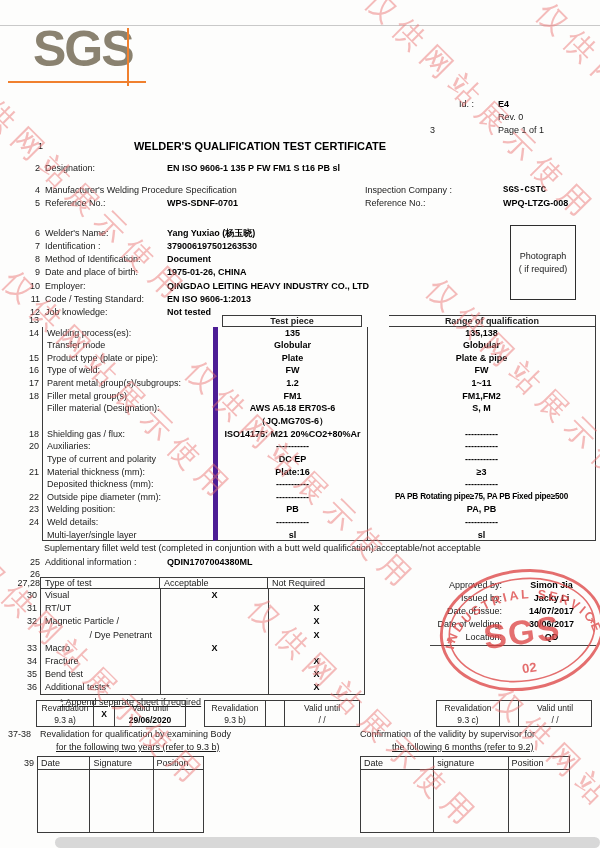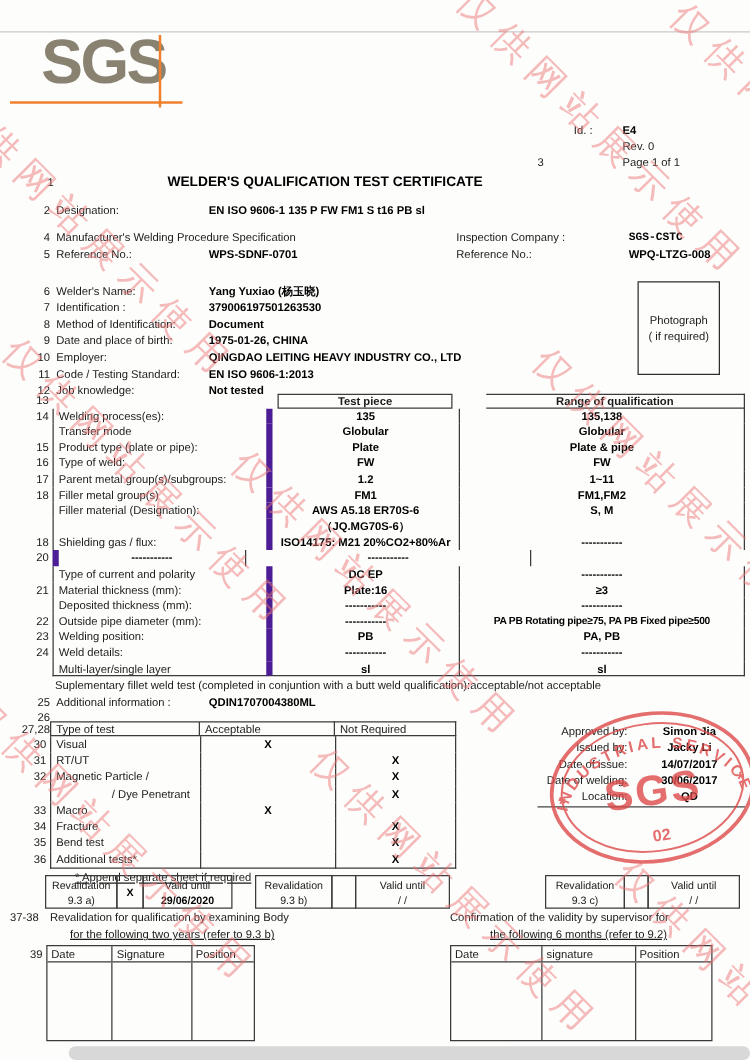--- a/index.html
+++ b/index.html
@@ -229,20 +229,21 @@
         <span class="r"></span>
       </div>
     <div class="mtr">
         <span class="n">18</span>
         <span class="l">Shielding gas / flux:</span>
         <span class="t">ISO14175: M21  20%CO2+80%Ar</span>
         <span class="r">-----------</span>
       </div>
     <div class="mtr">
         <span class="n">20</span>
+        <span class="l">Auxiliaries:</span>
         <span class="t">-----------</span>
         <span class="r">-----------</span>
       </div>
     <div class="mtr">
         <span class="n"></span>
         <span class="l">Type of current and polarity</span>
         <span class="t">DC EP</span>
         <span class="r">-----------</span>
       </div>
     <div class="mtr">

